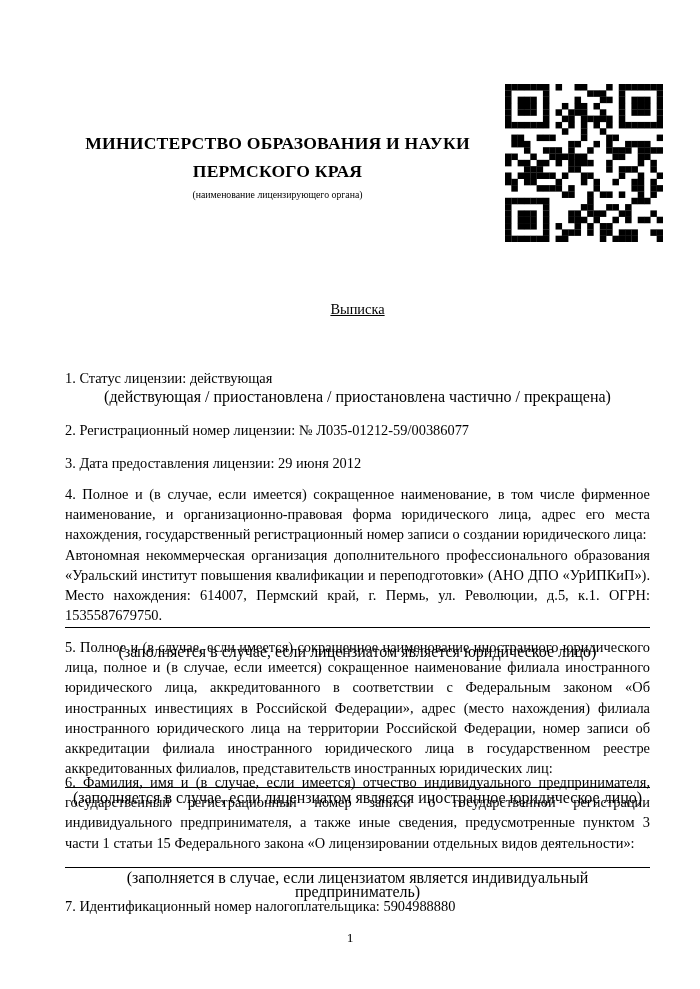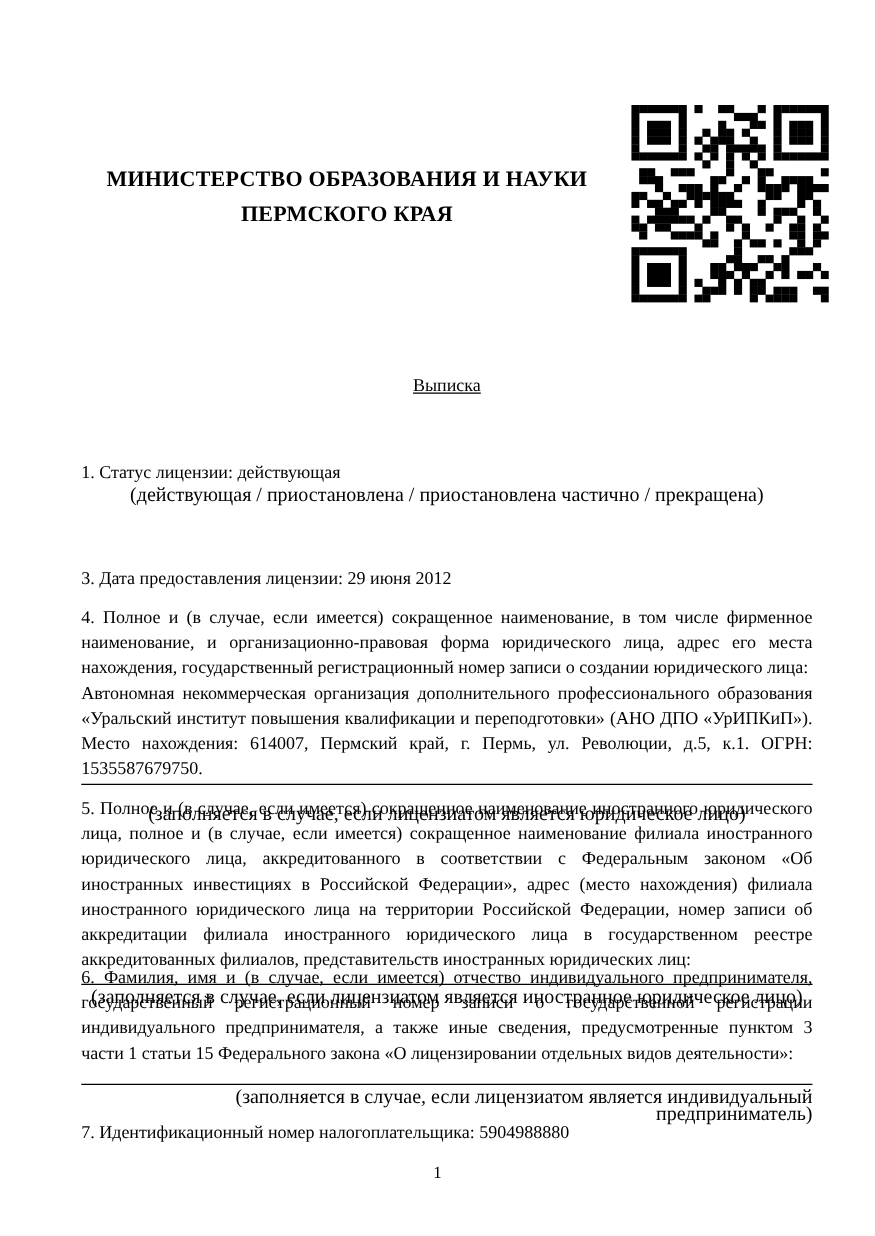--- a/index.html
+++ b/index.html
@@ -45,35 +45,36 @@
   .i3{top:453px;}
   .i4{top:484px;}
   .i4 .val-wrap{border-bottom:1.6px solid #000;padding-bottom:2px;}
   .i4 .cap{margin-top:17px;}
   .i5{top:624px;margin-top:13px;}
   .i6{top:772px;}
   .blank-line{border-bottom:1.6px solid #000;}
   .i5 .blank-line{height:9px;}
   .i5 .cap{margin-top:3px;}
   .i6 .blank-line{height:14px;}
-  .i6 .cap{margin-top:3px;text-align:right;}
+  .i6 .cap{margin-top:3px;}
   .i7{top:896px;}
   .page-number{
     position:absolute;top:928px;left:0;width:700px;
     text-align:center;font-size:13.5px;
   }
 </style>
 </head>
 <body>
 
 <div class="page">
 
   <div class="ministry">
     <div class="m-line">МИНИСТЕРСТВО ОБРАЗОВАНИЯ И НАУКИ</div>
     <div class="m-line">ПЕРМСКОГО КРАЯ</div>
+    <div class="m-cap">(наименование лицензирующего органа)</div>
   </div>
   <div class="qr-box"><svg width="158" height="158" viewBox="0 0 158 158">
         <rect x="0.00" y="0.00" width="6.52" height="6.52" fill="#000000"></rect>
         <rect x="6.32" y="0.00" width="6.52" height="6.52" fill="#000000"></rect>
         <rect x="12.64" y="0.00" width="6.52" height="6.52" fill="#000000"></rect>
         <rect x="18.96" y="0.00" width="6.52" height="6.52" fill="#000000"></rect>
         <rect x="25.28" y="0.00" width="6.52" height="6.52" fill="#000000"></rect>
         <rect x="31.60" y="0.00" width="6.52" height="6.52" fill="#000000"></rect>
         <rect x="37.92" y="0.00" width="6.52" height="6.52" fill="#000000"></rect>
         <rect x="50.56" y="0.00" width="6.52" height="6.52" fill="#000000"></rect>
@@ -369,20 +370,21 @@
 
   <div class="doc-title">
     <div>Выписка</div>
   </div>
 
   <div class="item i1">
     <div>1. Статус лицензии: действующая</div>
     <div class="cap">(действующая / приостановлена / приостановлена частично / прекращена)</div>
   </div>
 
+  <div class="item i2">2. Регистрационный номер лицензии: № Л035-01212-59/00386077</div>
 
   <div class="item i3">3. Дата предоставления лицензии: 29 июня 2012</div>
 
   <div class="item i4">
     <div class="just">4. Полное и (в случае, если имеется) сокращенное наименование, в том числе фирменное наименование, и организационно-правовая форма юридического лица, адрес его места нахождения, государственный регистрационный номер записи о создании юридического лица:</div>
     <div class="val-wrap">
       <div class="just">Автономная некоммерческая организация дополнительного профессионального образования «Уральский институт повышения квалификации и переподготовки» (АНО ДПО «УрИПКиП»). Место нахождения: 614007, Пермский край, г. Пермь, ул. Революции, д.5, к.1. ОГРН: 1535587679750.</div>
     </div>
     <div class="cap">(заполняется в случае, если лицензиатом является юридическое лицо)</div>
   </div>

